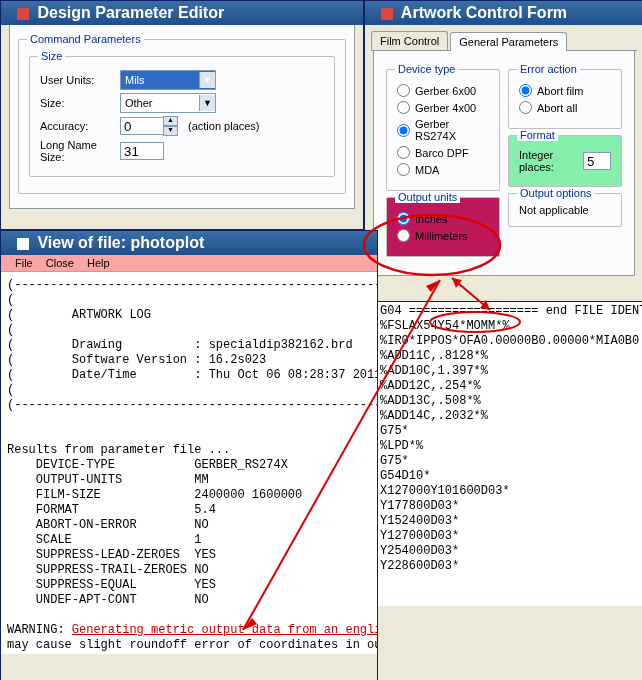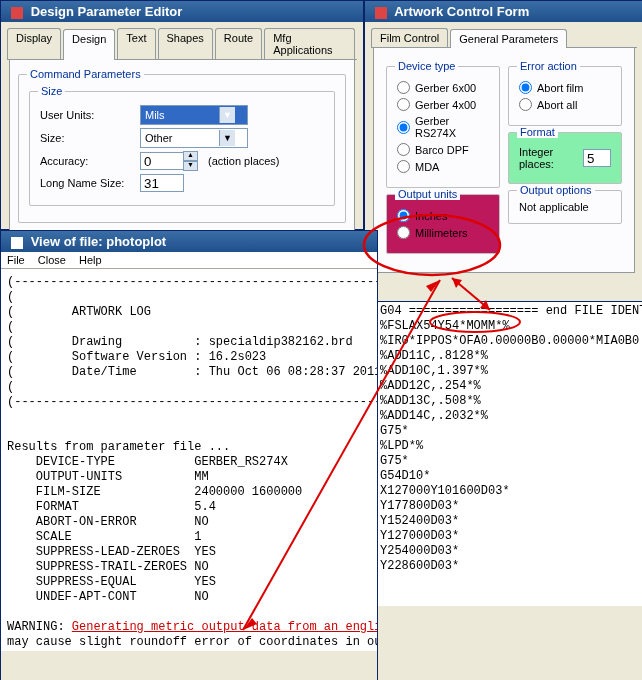--- a/index.html
+++ b/index.html
@@ -1,56 +1,48 @@
 <!DOCTYPE html>
 <html><head>
 <meta charset="utf-8">
 <style>
 body{margin:0;font-family:Tahoma,sans-serif;font-size:11px;background:#ece9d8;color:#000;position:relative;width:642px;height:680px;overflow:hidden}
 .win{position:absolute;border:1px solid #0a246a;background:#ece9d8}
-.titlebar{background:linear-gradient(#3a6ea5,#1f4f8b);color:#fff;font-weight:bold;padding:3px 10px;font-size:13px}
+.titlebar{background:linear-gradient(#3a6ea5,#1f4f8b);color:#fff;font-weight:bold;padding:3px 16px;font-size:16px}
 .tabs{display:flex;margin:6px 6px 0 6px;border-bottom:1px solid #919b9c}
 .tab{padding:3px 8px;border:1px solid #919b9c;border-bottom:none;margin-right:2px;background:#ece9d8;border-radius:3px 3px 0 0;cursor:pointer}
 .tab.active{background:#fcfcfe;position:relative;top:1px}
 .tabpanel{margin:0 8px 8px 8px;background:#fcfcfe;border:1px solid #919b9c;border-top:none;padding:8px}
 .group{border:1px solid #bfbfbf;border-radius:2px;padding:10px;margin:6px 0;position:relative}
 .group>.legend{position:absolute;top:-7px;left:8px;background:#fcfcfe;padding:0 3px;color:#00319c}
 .row{display:flex;align-items:center;margin:3px 0}
-.lbl{width:100px}
-.drop{border:1px solid #7f9db9;background:#fff;height:18px;display:flex;align-items:center;justify-content:space-between;padding:0 12px 0 4px;width:90px}
+.lbl{width:80px}
+.drop{border:1px solid #7f9db9;background:#fff;height:18px;display:flex;align-items:center;justify-content:space-between;padding:0 0 0 4px;width:90px}
 .drop.sel{background:#316ac5;color:#fff}
 .dropbtn{width:15px;height:16px;background:#dbe5f1;border-left:1px solid #7f9db9;display:flex;align-items:center;justify-content:center;font-size:9px}
 .input{border:1px solid #7f9db9;background:#fff;height:16px;padding:0 3px;width:36px}
 .spin{display:inline-flex;flex-direction:column;margin-left:-1px}
 .spin span{width:13px;height:8px;border:1px solid #7f9db9;font-size:7px;text-align:center;line-height:6px;background:#dbe5f1}
 .radio{display:flex;align-items:center;margin:4px 0}
 .radio input{margin:0 5px 0 0}
 .acf-body{display:flex;gap:8px;padding:4px}
 .acf-col{flex:1}
 .mono{font-family:"Courier New",monospace;font-size:12px;white-space:pre;background:#fff;padding:6px;line-height:15px}
-.menu{background:#ffffff;padding:2px 6px;border-bottom:1px solid #aca899}
+.menu{background:#fca5a5;padding:2px 14px;border-bottom:1px solid #aca899}
 .menu span{margin-right:10px}
 .overlay{position:absolute;pointer-events:none}
 .redline{color:#c00;text-decoration:underline}
 </style>
 </head>
 <body>
 
 <div class="win" style="left:0;top:0;width:362px;height:228px">
   <div class="titlebar">
     <span style="display:inline-block;width:12px;height:12px;background:#d44;margin-right:4px;vertical-align:middle"></span>
     <span>Design Parameter Editor</span>
-  </div>
-  <div class="tabs">
-    <div class="tab">Display</div>
-    <div class="tab active">Design</div>
-    <div class="tab">Text</div>
-    <div class="tab">Shapes</div>
-    <div class="tab">Route</div>
-    <div class="tab">Mfg Applications</div>
   </div>
   <div class="tabpanel">
     <div class="group">
       <span class="legend">Command Parameters</span>
       <div class="group" style="background:#fcfcfe">
         <span class="legend">Size</span>
         <div class="row">
           <span class="lbl">User Units:</span>
           <div class="drop sel">
               <span>Mils</span>

